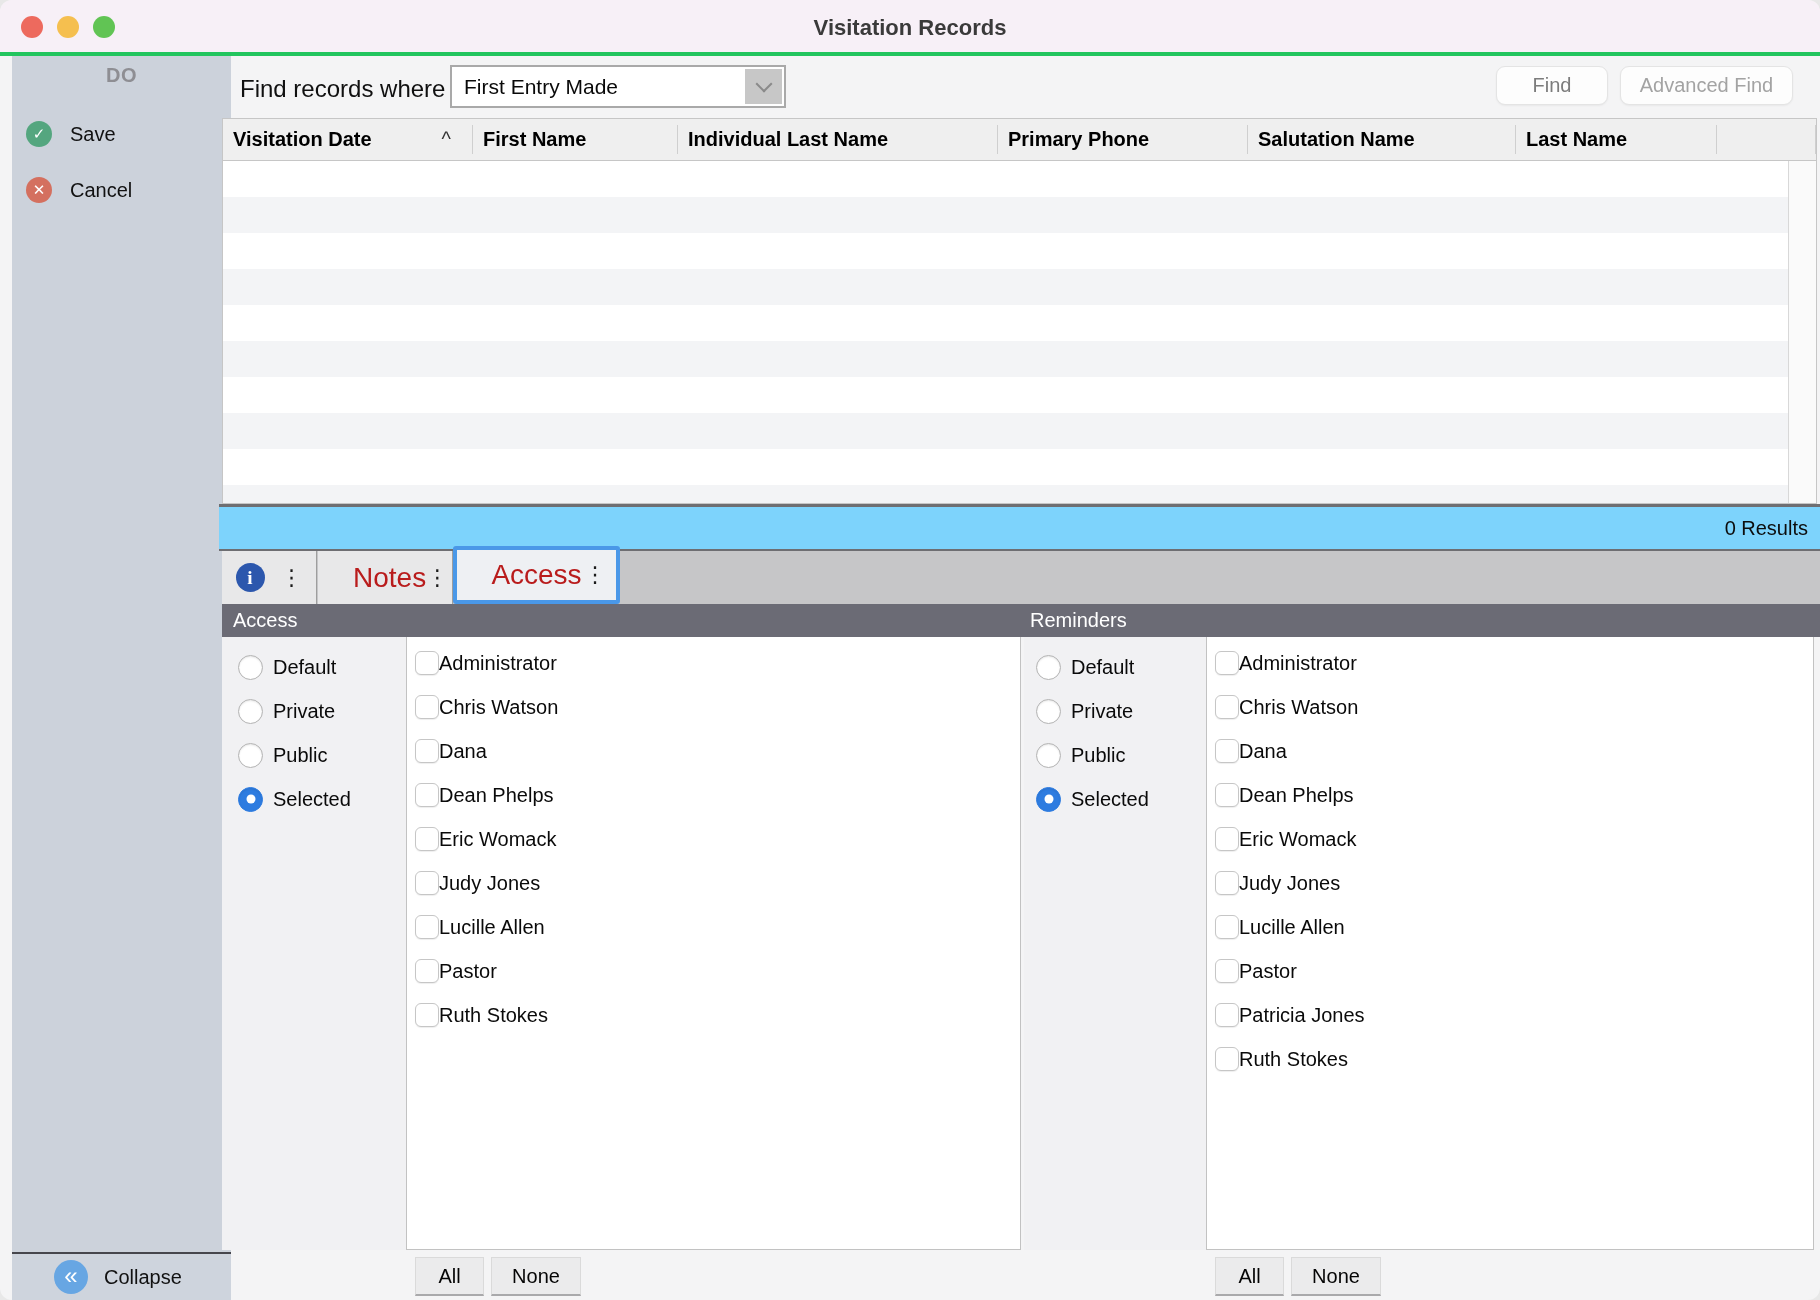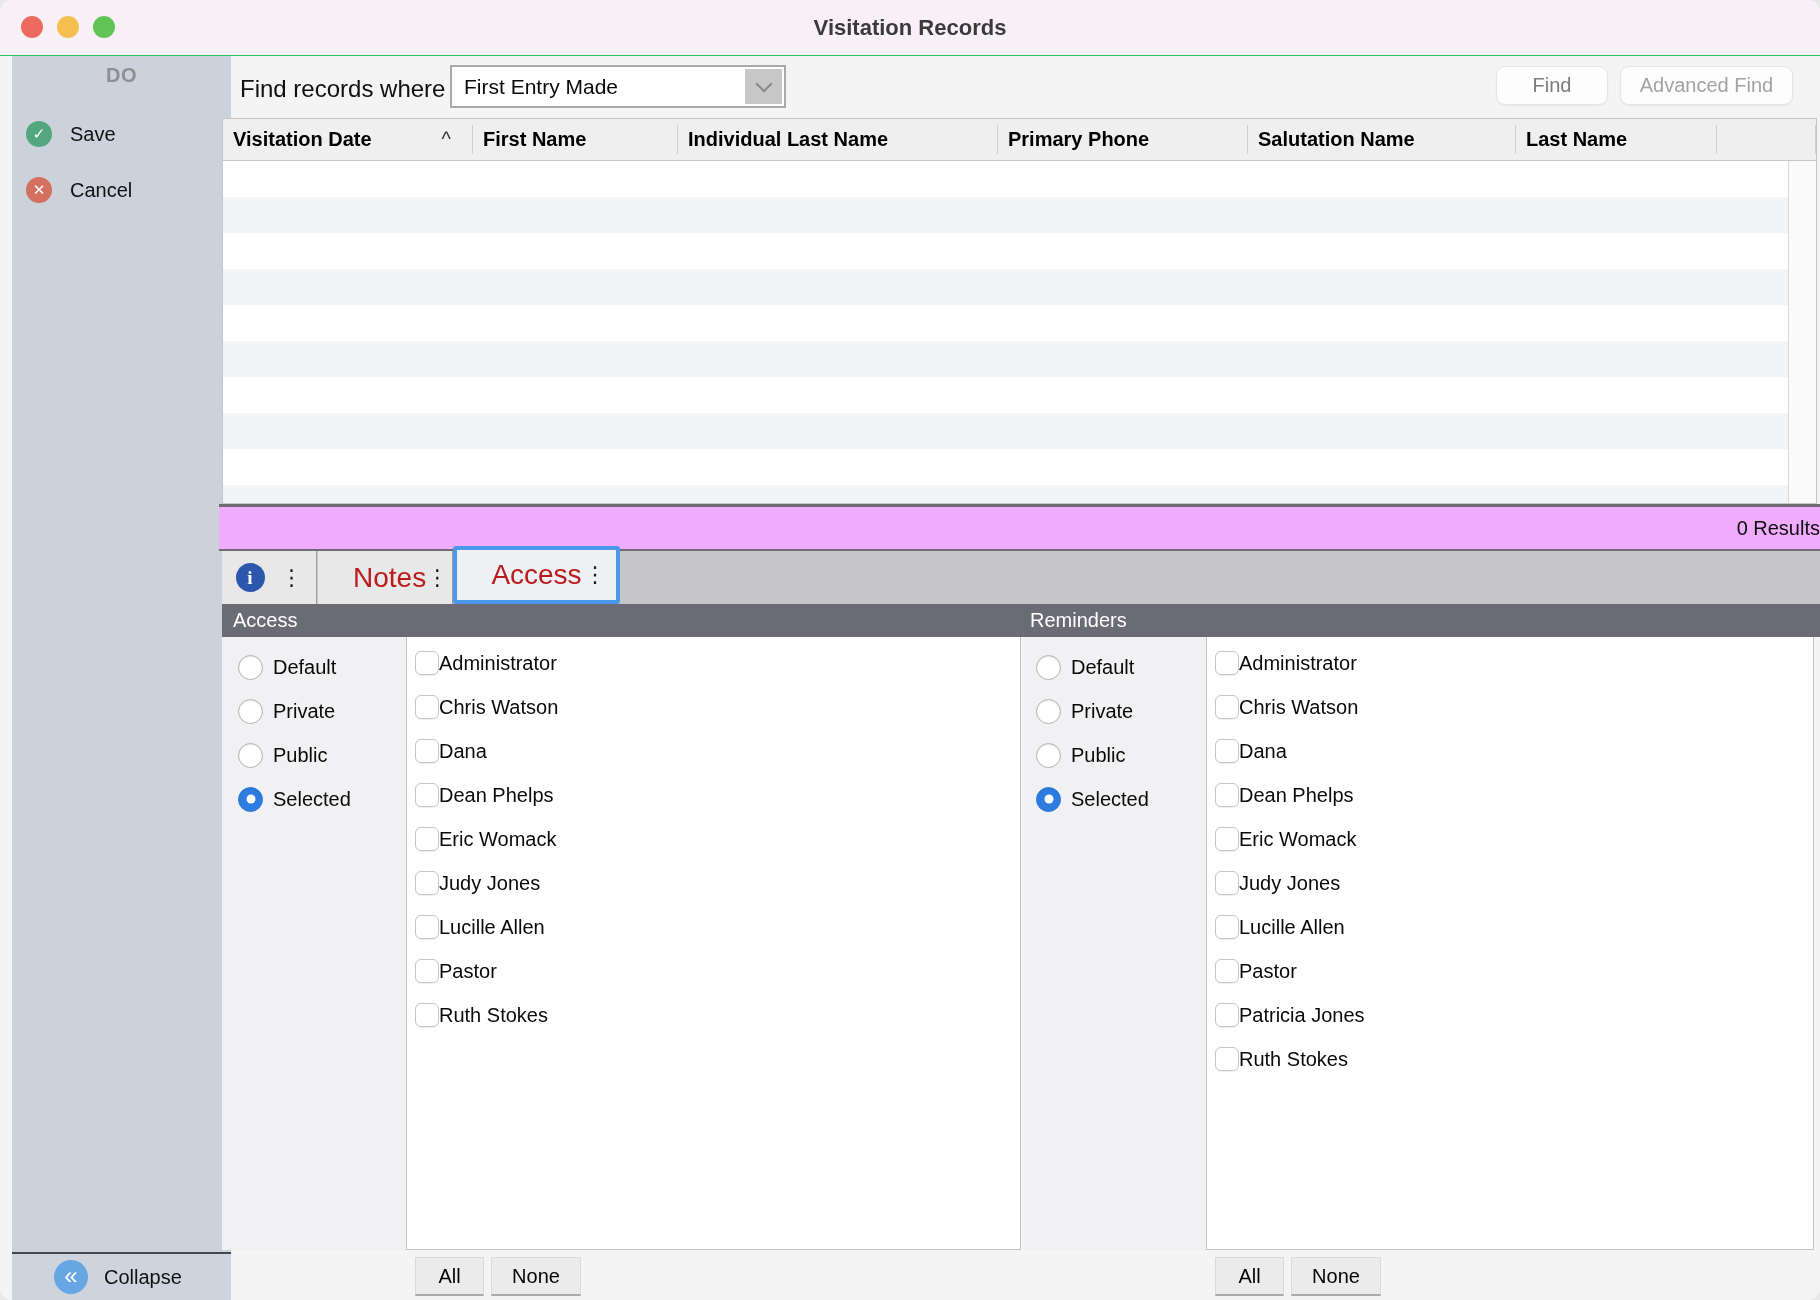--- a/index.html
+++ b/index.html
@@ -1,20 +1,20 @@
 <!DOCTYPE html>
 <html><head>
 <meta charset="utf-8">
 <style>
   * { margin:0; padding:0; box-sizing:border-box; }
   html,body { width:1820px; height:1300px; background:#e8e8e8; font-family:"Liberation Sans", sans-serif; }
   .window { position:relative; width:1820px; height:1300px; background:#f4f4f5; border-radius:12px; overflow:hidden; font-size:20px; color:#111; }
 
   
-  .titlebar { position:absolute; left:0; top:0; width:1820px; height:56px; background:#f7f0f7; border-bottom:1px solid #22c55e; }
+  .titlebar { position:absolute; left:0; top:0; width:1820px; height:56px; background:#f7f0f7; border-bottom:4px solid #22c55e; }
   .light { position:absolute; top:16px; width:22px; height:22px; border-radius:50%; }
   .light.red { left:21px; background:#ed6a5e; }
   .light.yellow { left:57px; background:#f5bf4f; }
   .light.green { left:93px; background:#61c454; }
   .win-title { position:absolute; left:0; top:0; width:100%; height:56px; line-height:56px; text-align:center; font-weight:bold; font-size:22px; color:#3a3a3a; }
 
   
   .sidebar { position:absolute; left:0; top:56px; width:219px; height:1244px; background:#ccd2db;margin-left:12px; }
   .side-header { position:absolute; top:8px; left:0; width:100%; text-align:center; font-weight:bold; font-size:20px; color:#8e8e93; letter-spacing:.5px; }
   .side-action { position:absolute; left:0; width:100%; height:32px; display:flex; align-items:center; padding-left:14px; gap:18px; cursor:default; }
@@ -39,21 +39,21 @@
   .thead { position:absolute; left:0; top:0; right:0; height:42px; background:#efefef; border-bottom:1px solid #c6c6c6; display:flex; }
   .th { position:relative; display:flex; align-items:center; padding-left:10px; font-weight:bold; font-size:20px; color:#000; }
   .th::after { content:''; position:absolute; right:0; top:6px; bottom:6px; width:1px; background:#cfcfcf; }
   .th .sort { margin-left:auto; margin-right:22px; font-weight:normal; color:#333; font-size:20px; }
   .tbody { position:absolute; left:0; top:42px; right:0; bottom:0;
     background:repeating-linear-gradient(to bottom, #ffffff 0 36px, #f3f4f6 36px 72px); }
   .vscroll { position:absolute; right:0; top:42px; bottom:0; width:28px; background:#fafafa; border-left:1px solid #d8d8d8; }
 
   
   .hline1 { position:absolute; left:219px; top:504px; width:1601px; height:3px; background:#6e6e72; }
-  .results-bar { position:absolute; left:219px; top:507px; width:1601px; height:42px; background:#f0abfc; display:flex; align-items:center; justify-content:flex-end; font-size:20px; color:#0c0c0c; }
+  .results-bar { position:absolute; left:219px; top:507px; width:1601px; height:42px; background:#7dd3fc; display:flex; align-items:center; justify-content:flex-end; padding-right:12px; font-size:20px; color:#0c0c0c; }
   .hline2 { position:absolute; left:219px; top:549px; width:1601px; height:2px; background:#6e6e72; }
 
   
   .tabbar { position:absolute; left:222px; top:551px; width:1598px; height:53px; background:#c6c6c8; }
   .tab { position:absolute; top:0; height:53px; background:#e8e8e9; border-right:1px solid #9e9e9e; display:flex; align-items:center; }
   .tab-info { left:0; width:95px; justify-content:center; gap:16px; }
   .info-circ { width:29px; height:29px; border-radius:50%; background:#2c57ad; color:#fff; display:flex; align-items:center; justify-content:center; font-family:"Liberation Serif", serif; font-weight:bold; font-size:19px; }
   .kebab { font-size:22px; color:#1b1b1b; line-height:1; }
   .tab-notes { left:96px; width:135px; padding:0 13px 0 35px; justify-content:space-between; }
   .tab-access { left:231px; top:-5px; width:167px; height:58px; background:#eef0f3; border:4px solid #4a98e8; border-radius:3px; z-index:2; justify-content:center; }

